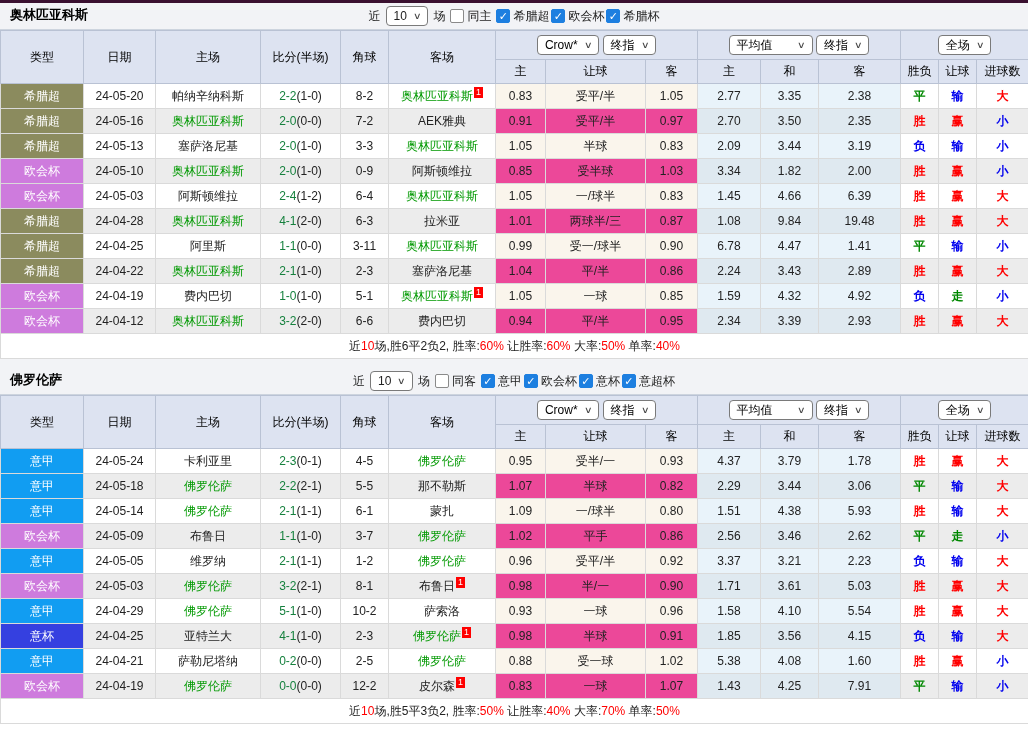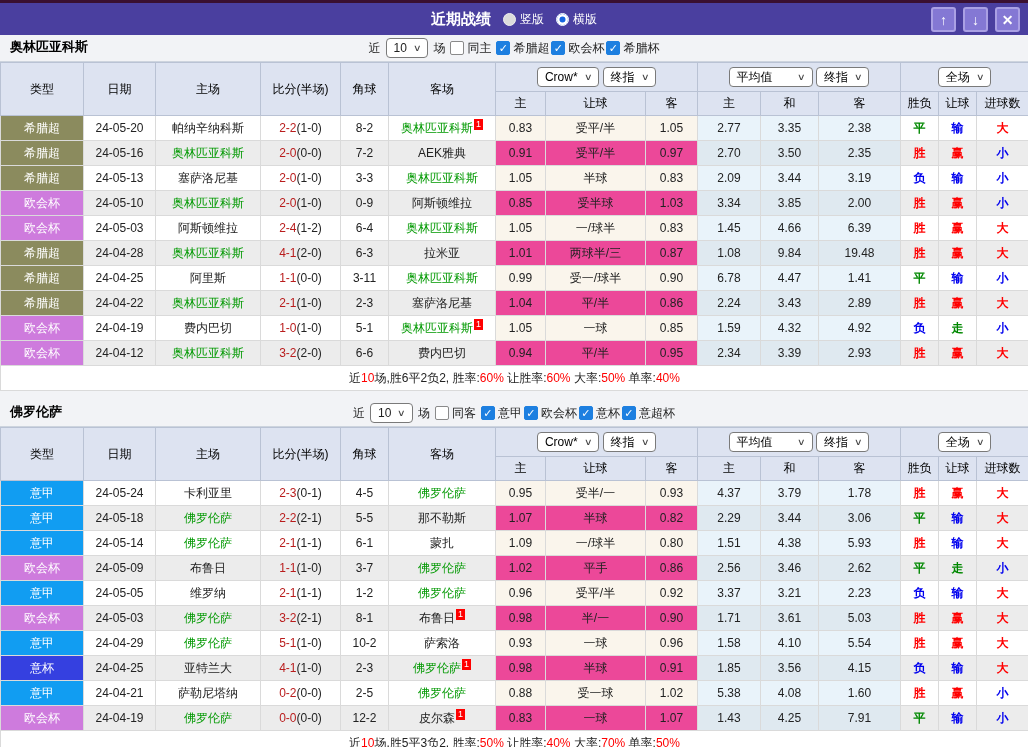--- a/index.html
+++ b/index.html
@@ -30,58 +30,34 @@
   table.stats { border-collapse:collapse; width:1028px; table-layout:fixed; }
   thead th { background:#dde3f1; border:1px solid #b9c2d4; font-weight:normal; padding:0; color:#000; }
   .group-row th { height:29px; }
   .sub-row th { height:24px; }
   tbody td { border:1px solid #dadada; text-align:center; height:25px; padding:0; overflow:hidden; white-space:nowrap; }
   td.type { color:#fff; }
   tr.even td { background:#ececec; }
   td.crow { background:#faf5ec;margin-top:24px; } tr.even td.crow { background:#ec4899; }
   td.avg  { background:#e9f3fa; } tr.even td.avg  { background:#dfe9f0; }
   .focus { color:#009900; }
-  .sc { color:#b91c1c; }
+  .sc { color:#15803d; }
   .redcard { display:inline-block; background:#ff0000; color:#fff; font-size:9px; line-height:11px; min-width:9px;
              vertical-align:super; margin-left:1px; text-align:center; }
   td.res { font-weight:bold; }
   .res.r { color:#ff0000; } .res.g { color:#008800; } .res.b { color:#0000ee; }
   tfoot td { border:1px solid #dadada; height:25px; text-align:center; background:#fff; }
   .summary-text .hl { color:#ff0000; }
 </style>
 </head>
 <body>
 
 <div class="window">
   <div class="top-strip"></div>
 
-  <div class="titlebar">
-    <div class="titlebar-center">
-      <span class="win-title">近期战绩</span>
-      <span class="radio-opt">
-        <span class="radio"></span>
-        <span>竖版</span>
-      </span>
-      <span class="radio-opt">
-        <span class="radio selected"></span>
-        <span>横版</span>
-      </span>
-    </div>
-    <div class="titlebar-buttons">
-      <button class="tb-btn">
-          <span>↑</span>
-        </button>
-      <button class="tb-btn">
-          <span>↓</span>
-        </button>
-      <button class="tb-btn">
-          <span>✕</span>
-        </button>
-    </div>
-  </div>
 
   <section class="team-section">
     <div class="section-header">
       <span class="team-name">奥林匹亚科斯</span>
       <div class="filter-controls">
         <span>近</span>
         <span class="select">
           <span>10</span>
           <span class="chev">∨</span>
         </span>
@@ -227,21 +203,21 @@
             <td class="type" style="background: rgb(206, 123, 221);">欧会杯</td>
             <td class="date">24-05-10</td>
             <td class="team"><span class="focus">奥林匹亚科斯</span></td>
             <td class="score"><span class="sc">2-0</span><span>(1-0)</span></td>
             <td class="corner">0-9</td>
             <td class="team"><span>阿斯顿维拉</span></td>
             <td class="crow">0.85</td>
             <td class="crow">受半球</td>
             <td class="crow">1.03</td>
             <td class="avg">3.34</td>
-            <td class="avg">3.85</td>
+            <td class="avg">1.82</td>
             <td class="avg">2.00</td>
             <td class="res r">胜</td>
             <td class="res r">赢</td>
             <td class="res b">小</td>
           </tr>
           <tr class="odd">
             <td class="type" style="background: rgb(206, 123, 221);">欧会杯</td>
             <td class="date">24-05-03</td>
             <td class="team"><span>阿斯顿维拉</span></td>
             <td class="score"><span class="sc">2-4</span><span>(1-2)</span></td>

